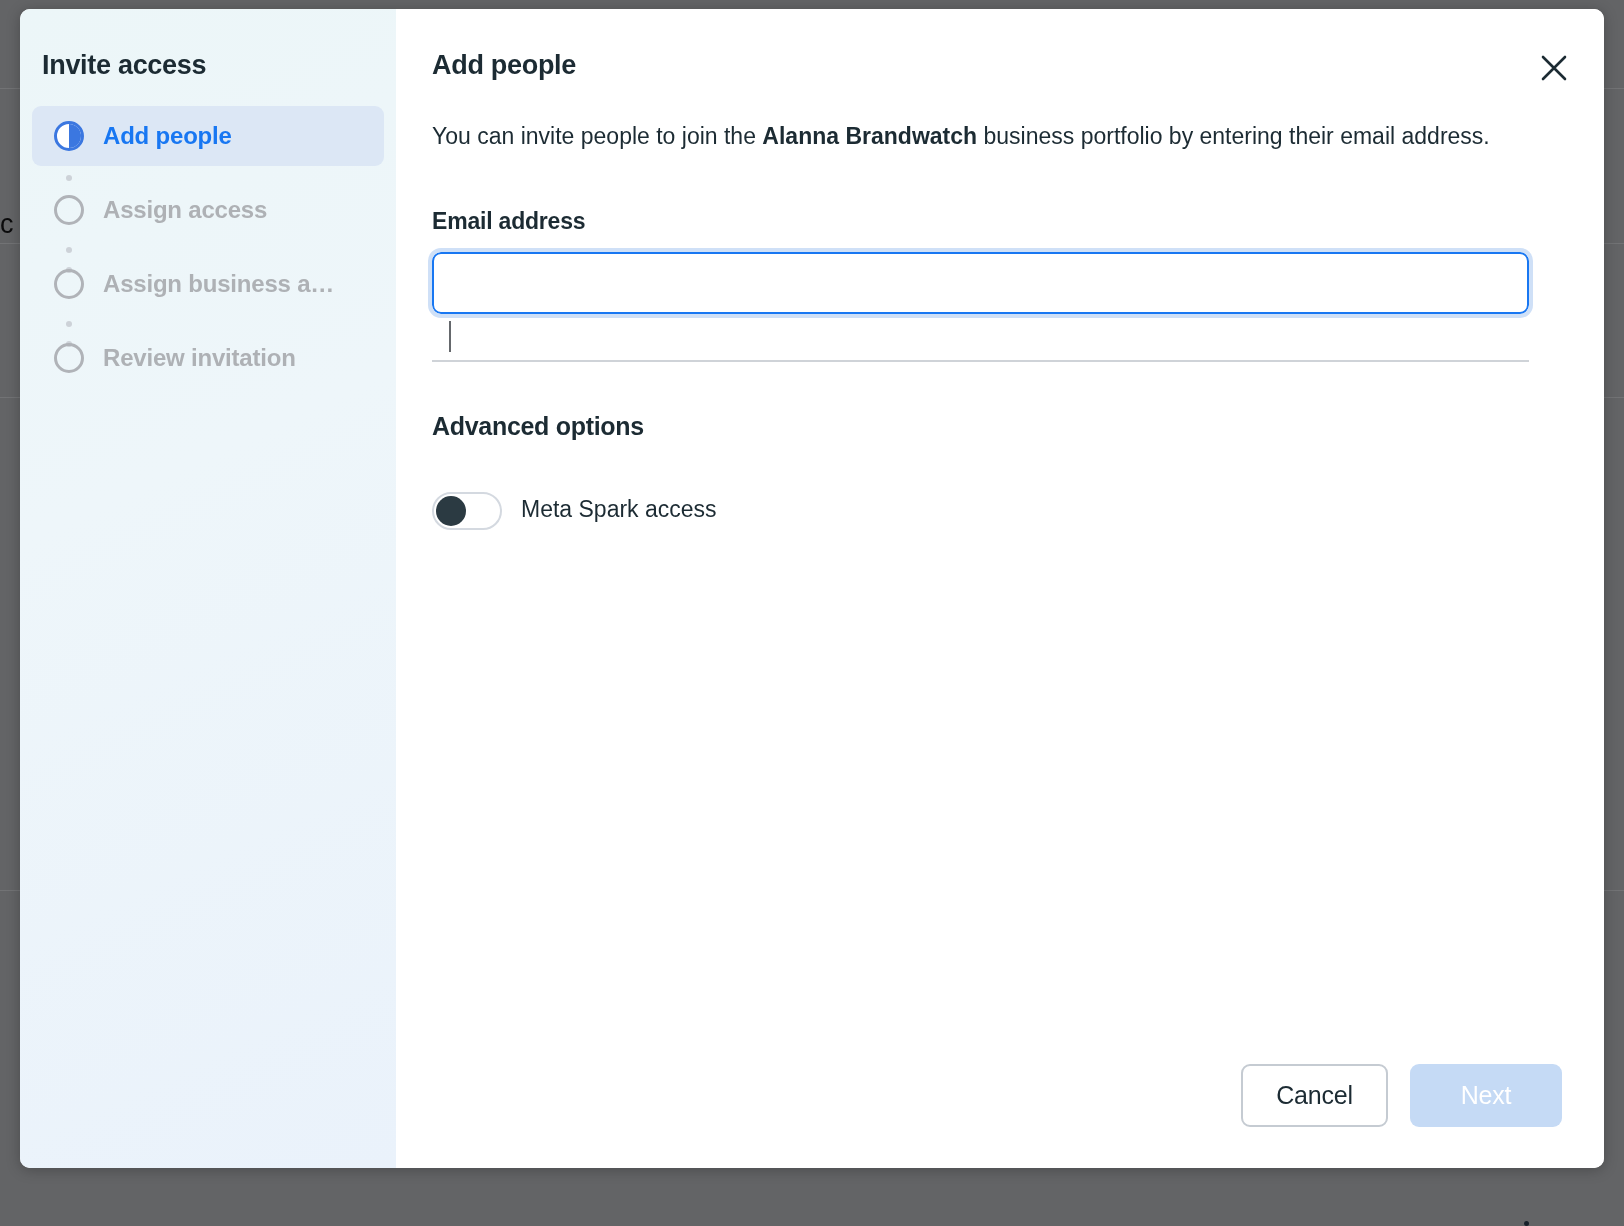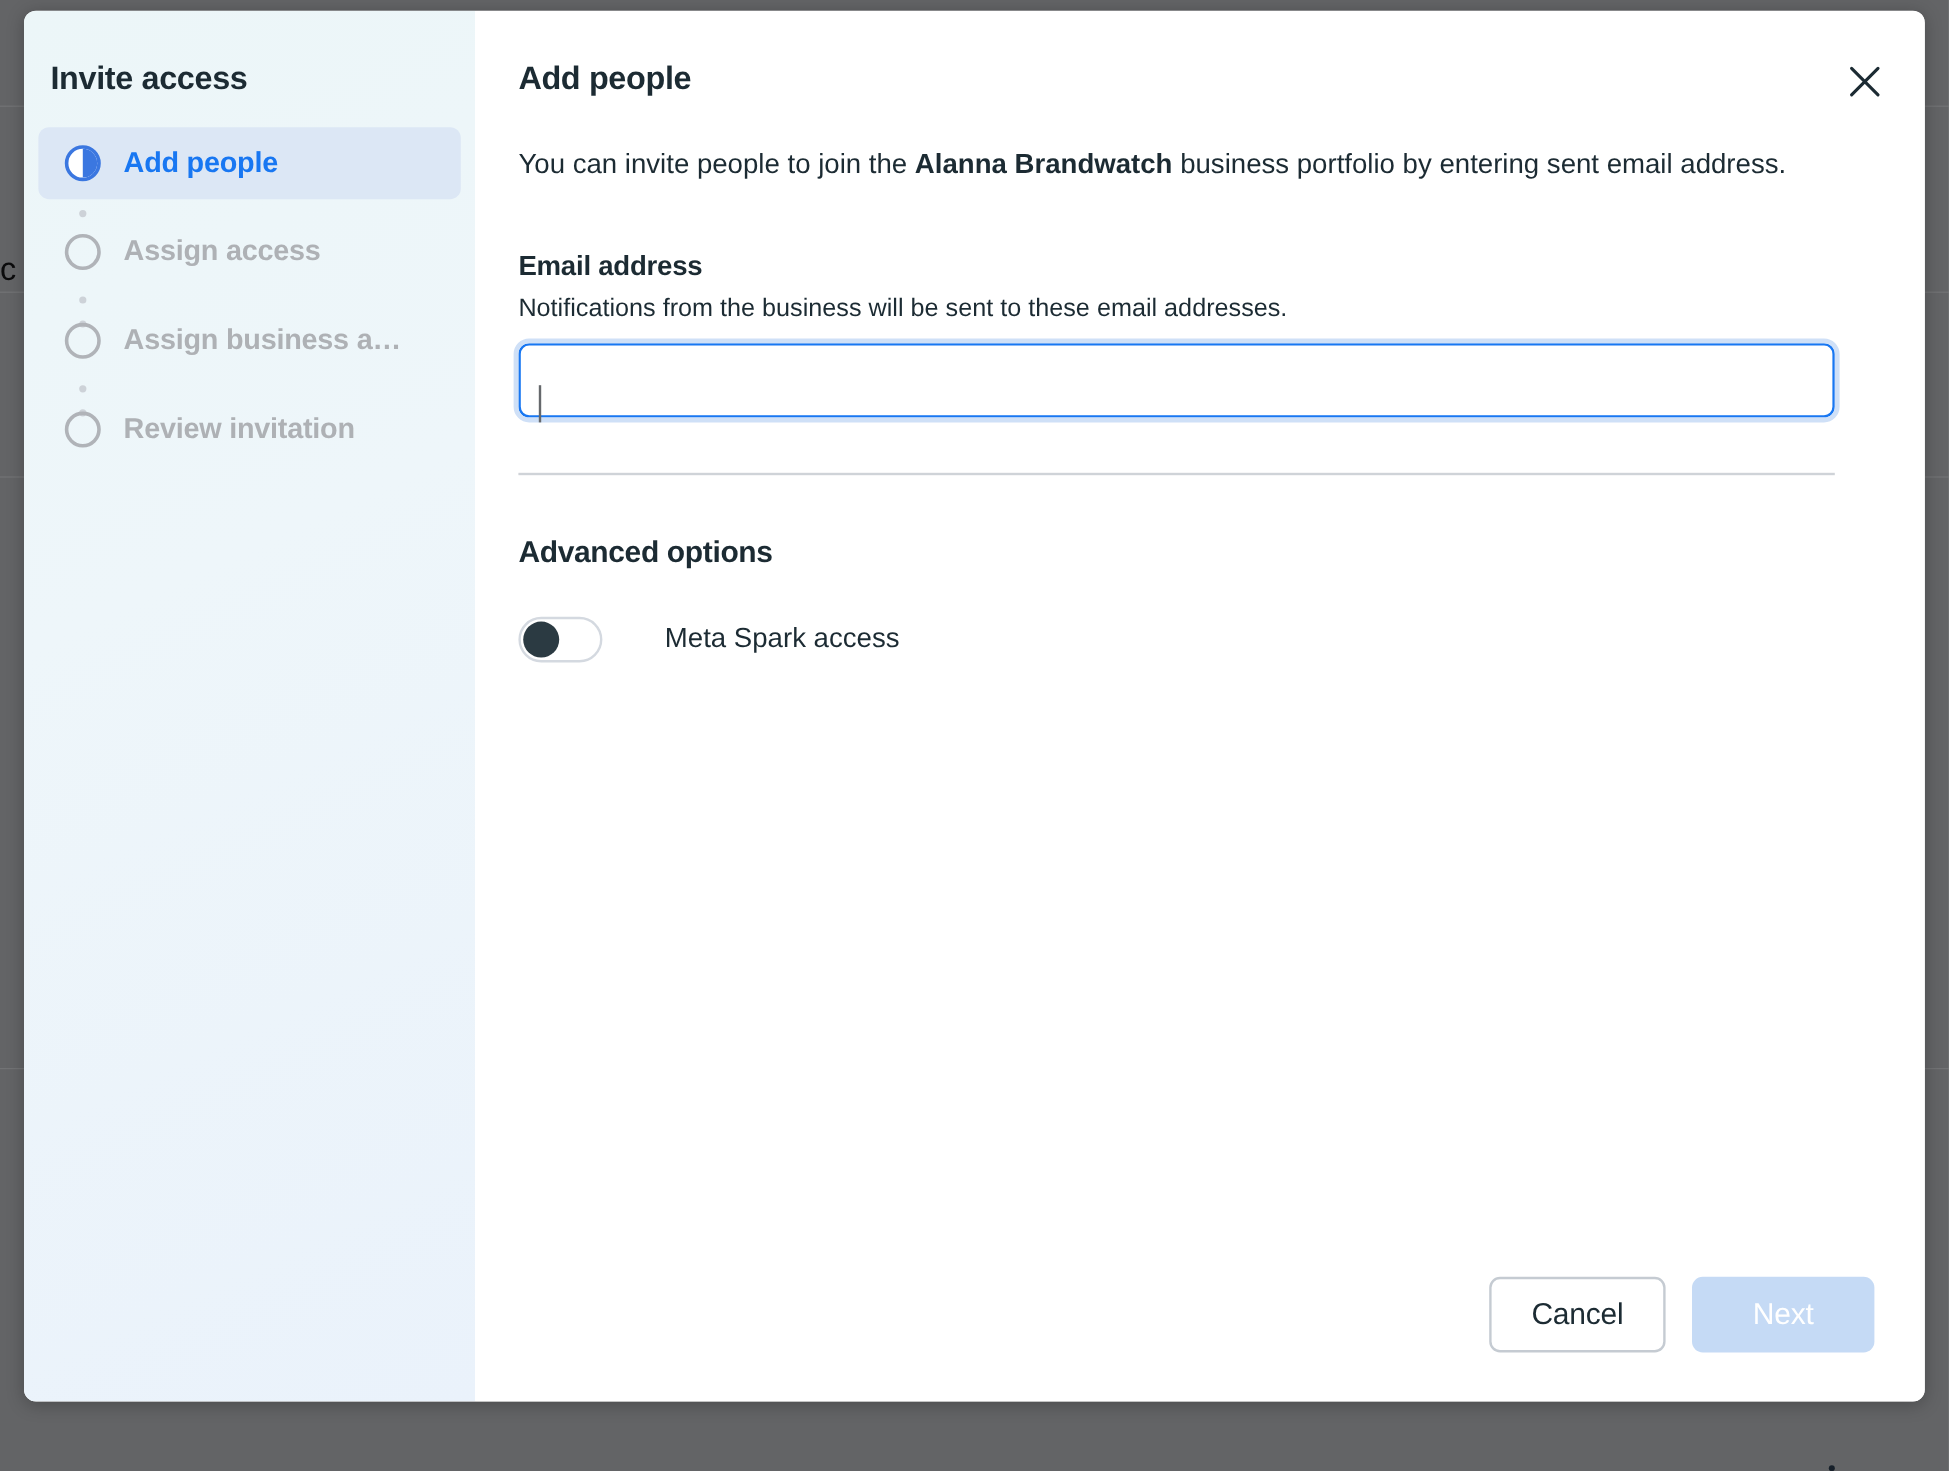--- a/index.html
+++ b/index.html
@@ -381,38 +381,37 @@
 
     <div class="close-btn">
       <svg width="30" height="30" viewBox="0 0 30 30">
         <path d="M4 4 L26 26 M26 4 L4 26" stroke="#1c2b33" stroke-width="2.6" stroke-linecap="round"></path>
       </svg>
     </div>
 
     <div class="content-title">Add people</div>
 
     <div class="intro">
-      <span>You can invite people to join the </span><b>Alanna Brandwatch</b><span> business portfolio by entering sent email address.</span>
+      <span>You can invite people to join the </span><b>Alanna Brandwatch</b><span> business portfolio by entering their email address.</span>
     </div>
 
     <div class="field-label">Email address</div>
 
-    <div class="field-help">Notifications from the business will be sent to these email addresses.</div>
 
     <input class="email-input" type="text" placeholder="" style="">
     <div class="caret"></div>
 
     <div class="divider"></div>
 
     <div class="section-title">Advanced options</div>
 
     
 
     
-    <div class="opt-row" style="margin-top:39px;gap:33px;">
+    <div class="opt-row" style="margin-top:51px;">
       <div class="toggle">
         <div class="knob"></div>
       </div>
       <div class="opt-body">
         <div class="opt-label">Meta Spark access</div>
       </div>
     </div>
 
     
     <div class="footer">

